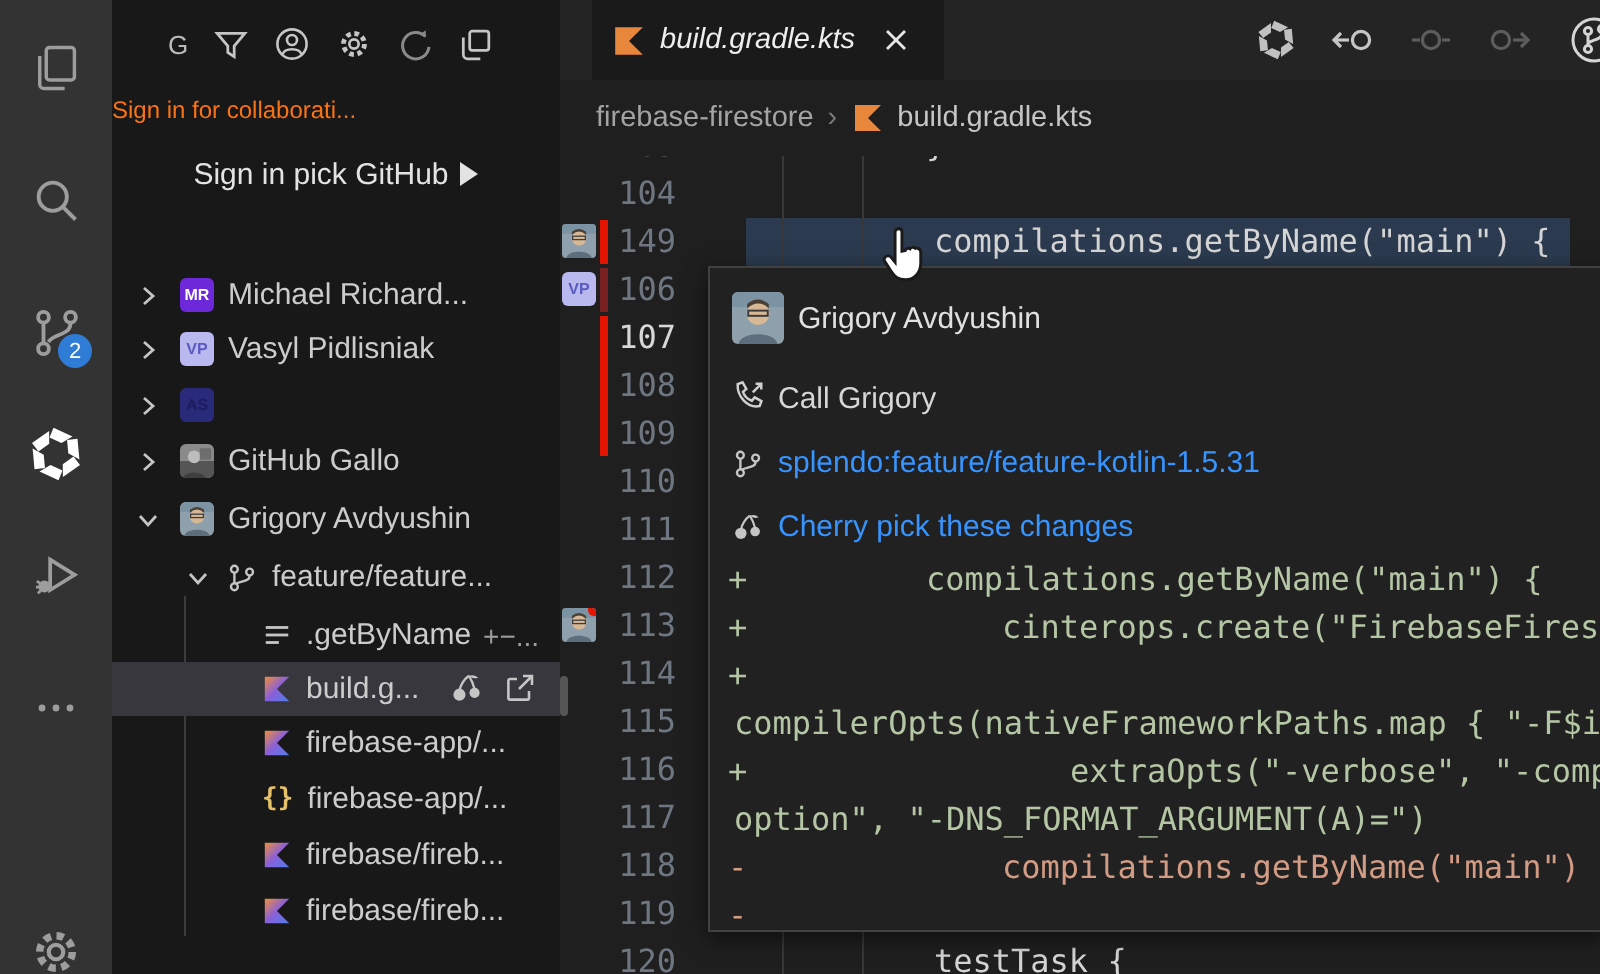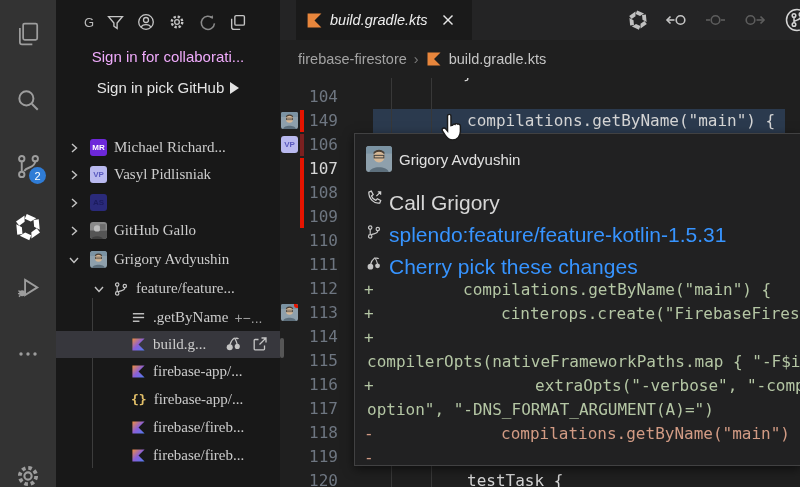--- a/index.html
+++ b/index.html
@@ -11,31 +11,31 @@
   
   .activitybar{left:0;top:0;width:56px;height:487px;background:#333333;}
   .ab-item{left:0;width:56px;height:48px;display:flex;align-items:center;justify-content:center;}
   .ab-badge{position:absolute;right:10px;bottom:6px;width:17px;height:17px;border-radius:50%;
             background:#2f7cd6;color:#fff;font-size:11px;display:flex;align-items:center;justify-content:center;}
 
   
   .sidebar{left:56px;top:0;width:224px;height:487px;background:#181818;}
   .sb-head{left:0;top:8px;width:224px;height:28px;display:flex;align-items:center;gap:13px;padding-left:28px;box-sizing:border-box;}
   .sb-title{color:#bbb;font-size:13px;}
-  .signin1{left:0;top:48px;width:224px;text-align:center;font-size:15px;color:#f0abfc;}
+  .signin1{left:0;top:48px;width:224px;text-align:left;font-size:12px;color:#f97316;}
   .signin2{left:0;top:79px;width:224px;text-align:center;font-size:15px;color:#e3e3e3;cursor:pointer;}
   .tri{display:inline-block;width:0;height:0;border-left:9px solid #e3e3e3;border-top:6px solid transparent;
        border-bottom:6px solid transparent;margin-left:6px;vertical-align:-1px;}
   .row{left:0;width:224px;height:27px;display:flex;align-items:center;font-size:15px;color:#cccccc;cursor:pointer;}
   .row.sel{background:#37373d;}
   .chev{width:16px;display:flex;justify-content:center;flex:none;}
   .av{width:17px;height:17px;border-radius:3px;flex:none;overflow:hidden;}
   .badge-av{width:17px;height:17px;border-radius:3px;flex:none;display:flex;align-items:center;justify-content:center;
             font-size:8px;font-weight:bold;}
-  .lbl{margin-left:7px;white-space:nowrap;overflow:hidden;font-family:Liberation Serif, serif;}
+  .lbl{margin-left:7px;white-space:nowrap;overflow:hidden;}
   .guide{width:1px;background:#3c3c3c;}
   .stats{color:#9f9f9f;margin-left:6px;font-size:14px;}
   .row-actions{margin-left:auto;display:flex;gap:10px;padding-right:12px;}
   .json-ic{color:#e3c069;font-family:"DejaVu Sans Mono",monospace;font-size:13px;font-weight:bold;}
 
   
   .tabstrip{left:280px;top:0;width:520px;height:40px;background:#242425;}
   .tab{left:296px;top:0;width:176px;height:40px;background:#1a1a1a;display:flex;align-items:center;padding:0 10px;box-sizing:border-box;gap:7px;}
   .tab-label{font-size:14.5px;font-style:italic;color:#eee;white-space:nowrap;}
   .tab-actions{right:0;top:0;height:40px;display:flex;align-items:center;gap:16px;padding-right:0;}
@@ -50,21 +50,21 @@
   .codeline{font-family:"DejaVu Sans Mono",monospace;font-size:16px;line-height:24px;color:#d4d4d4;white-space:pre;}
   .g-bar{left:20px;width:4px;background:#e51400;}
   .g-av{left:1px;width:17px;height:17px;border-radius:2px;overflow:hidden;}
   .hl105{left:93px;top:109px;width:412px;height:24px;background:#2b3a4e;}
   .iguide{width:1px;background:#383838;top:78px;height:409px;}
 
   
   .tooltip{left:74px;top:133px;width:447px;height:333px;background:#212122;border:1px solid #414142;
            box-sizing:border-box;box-shadow:0 3px 10px rgba(0,0,0,.55);z-index:6;overflow:hidden;}
   .tt-name{left:44px;top:17px;font-size:15px;color:#e0e0e0;}
-  .tt-row-txt{font-size:21px;}
+  .tt-row-txt{font-size:15px;}
   .link{color:#3794ff;cursor:pointer;}
   .diffline{font-family:"DejaVu Sans Mono",monospace;font-size:16px;line-height:24px;white-space:pre;}
   .added{color:#b4c6a4;}
   .removed{color:#d29b84;}
 
   .sash{left:0px;top:338px;width:4px;height:20px;background:#565656;border-radius:2px;}
   .cursor{z-index:30;}
 </style>
 </head>
 <body>

